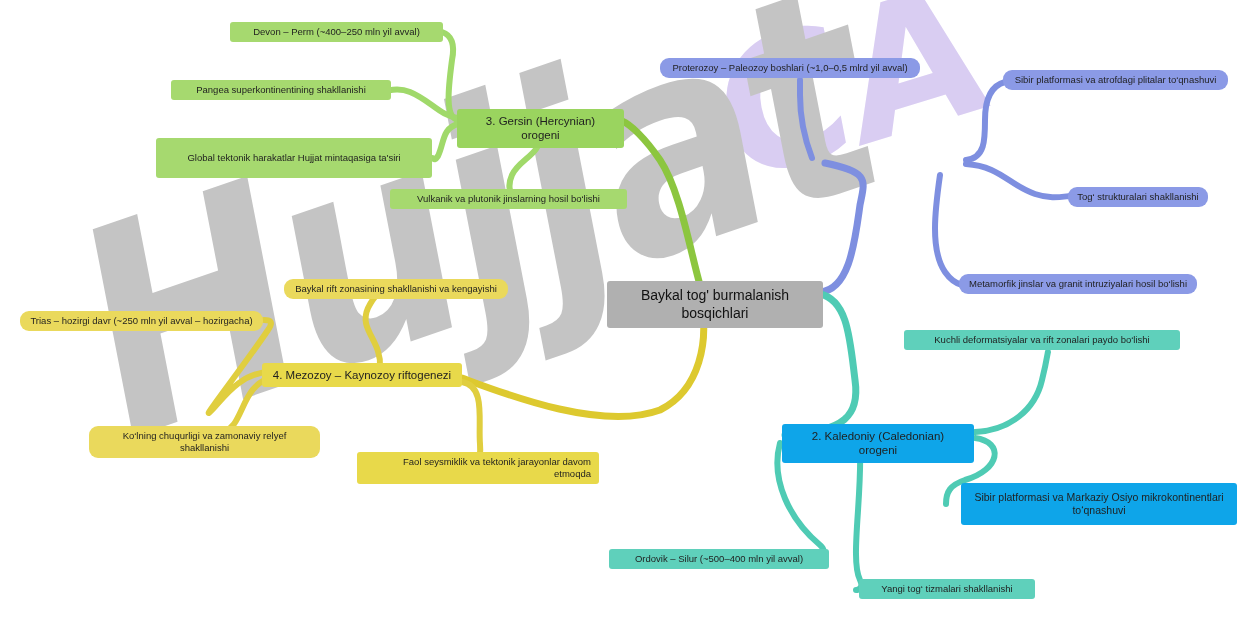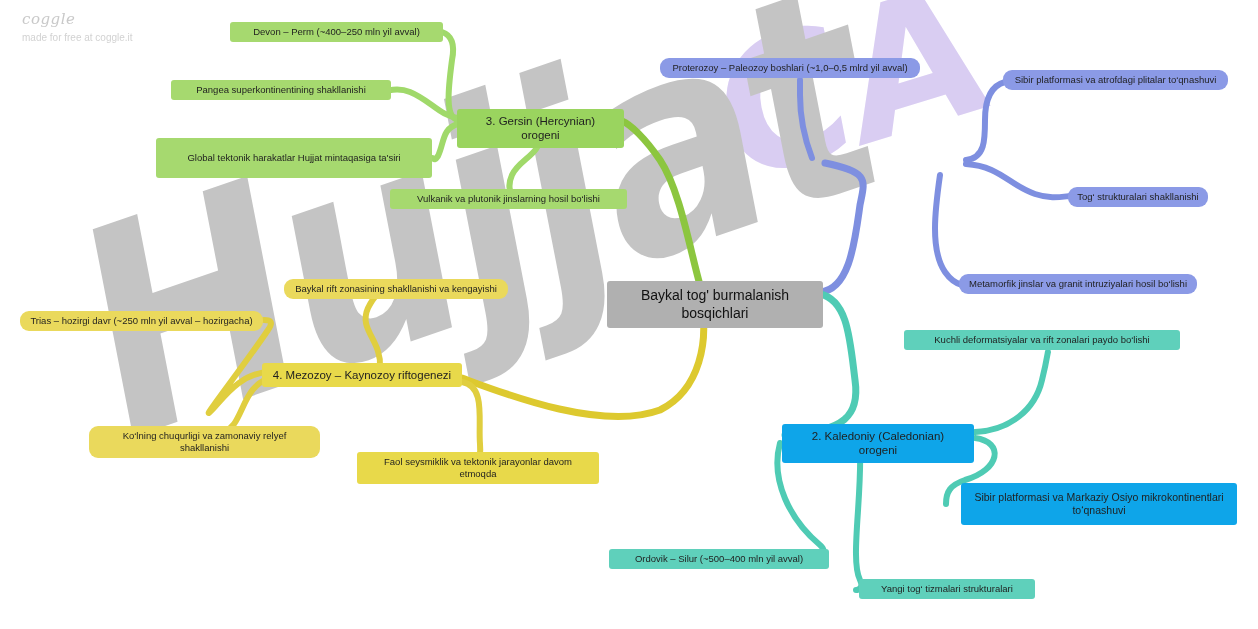--- a/index.html
+++ b/index.html
@@ -92,24 +92,20 @@
   .c-teal-l{background:#5fd0bb;}
 </style>
 </head>
 <body>
 
 <div id="canvas">
 
   <div class="wm wm-purple">CA</div>
   <div class="wm wm-grey">Hujjat</div>
 
-  <div id="logo">
-    <div class="brand">coggle</div>
-    <div class="tag">made for free at coggle.it</div>
-  </div>
 
   <svg id="links" viewBox="0 0 1258 629">
     <g fill="none" stroke-linecap="round">
 
       <path d="M820,292 C850,290 855,240 860,205 C865,180 870,172 825,163" stroke="#7e8fe0" stroke-width="7"></path>
 
       <path d="M812,158 C805,140 800,120 800,95 C800,88 800,82 800,80" stroke="#7e8fe0" stroke-width="6"></path>
 
       <path d="M966,160 C985,158 985,140 985,120 C985,100 990,86 1005,82" stroke="#7e8fe0" stroke-width="6"></path>
 
@@ -159,21 +155,21 @@
   <div class="node leaf c-blue-l" style="left:1068px;top:187px;width:140px;">Tog‘ strukturalari shakllanishi</div>
 
   <div class="node leaf c-blue-l" style="left:959px;top:274px;width:238px;">Metamorfik jinslar va granit intruziyalari hosil bo‘lishi</div>
 
   <div class="node lvl1 c-teal" style="left:782px;top:424px;width:192px;">2. Kaledoniy (Caledonian) orogeni</div>
 
   <div class="node leaf sq c-teal-l" style="left:589px;top:549px;width:220px;margin-left:20px;">Ordovik – Silur (~500–400 mln yil avval)</div>
 
   <div class="node big c-teal" style="left:961px;top:483px;width:276px;height:42px;">Sibir platformasi va Markaziy Osiyo mikrokontinentlari to‘qnashuvi</div>
 
-  <div class="node leaf sq c-teal-l" style="left:859px;top:579px;width:176px;">Yangi tog‘ tizmalari strukturalari</div>
+  <div class="node leaf sq c-teal-l" style="left:859px;top:579px;width:176px;">Yangi tog‘ tizmalari shakllanishi</div>
 
   <div class="node leaf sq c-teal-l" style="left:904px;top:330px;width:276px;">Kuchli deformatsiyalar va rift zonalari paydo bo‘lishi</div>
 
   <div class="node lvl1 c-green" style="left:457px;top:109px;width:167px;">3. Gersin (Hercynian) orogeni</div>
 
   <div class="node leaf sq c-green-l" style="left:230px;top:22px;width:213px;">Devon – Perm (~400–250 mln yil avval)</div>
 
   <div class="node leaf sq c-green-l" style="left:171px;top:80px;width:220px;">Pangea superkontinentining shakllanishi</div>
 
   <div class="node leaf sq c-green-l" style="left:156px;top:138px;width:276px;height:40px;">Global tektonik harakatlar Hujjat mintaqasiga ta'siri</div>
@@ -181,15 +177,15 @@
   <div class="node leaf sq c-green-l" style="left:390px;top:189px;width:237px;">Vulkanik va plutonik jinslarning hosil bo‘lishi</div>
 
   <div class="node lvl1 c-yellow" style="left:262px;top:363px;width:200px;">4. Mezozoy – Kaynozoy riftogenezi</div>
 
   <div class="node leaf c-yellow-l" style="left:20px;top:311px;width:243px;">Trias – hozirgi davr (~250 mln yil avval – hozirgacha)</div>
 
   <div class="node leaf c-yellow-l" style="left:284px;top:279px;width:224px;">Baykal rift zonasining shakllanishi va kengayishi</div>
 
   <div class="node leaf c-yellow-l" style="left:89px;top:426px;width:231px;">Ko‘lning chuqurligi va zamonaviy relyef shakllanishi</div>
 
-  <div class="node leaf sq c-yellow" style="left:357px;top:452px;width:242px;">Faol seysmiklik va tektonik jarayonlar davom etmoqda</div>
+  <div class="node leaf sq c-yellow" style="left:357px;top:452px;width:242px;text-align:right;">Faol seysmiklik va tektonik jarayonlar davom etmoqda</div>
 
 </div>
 
 </body></html>

